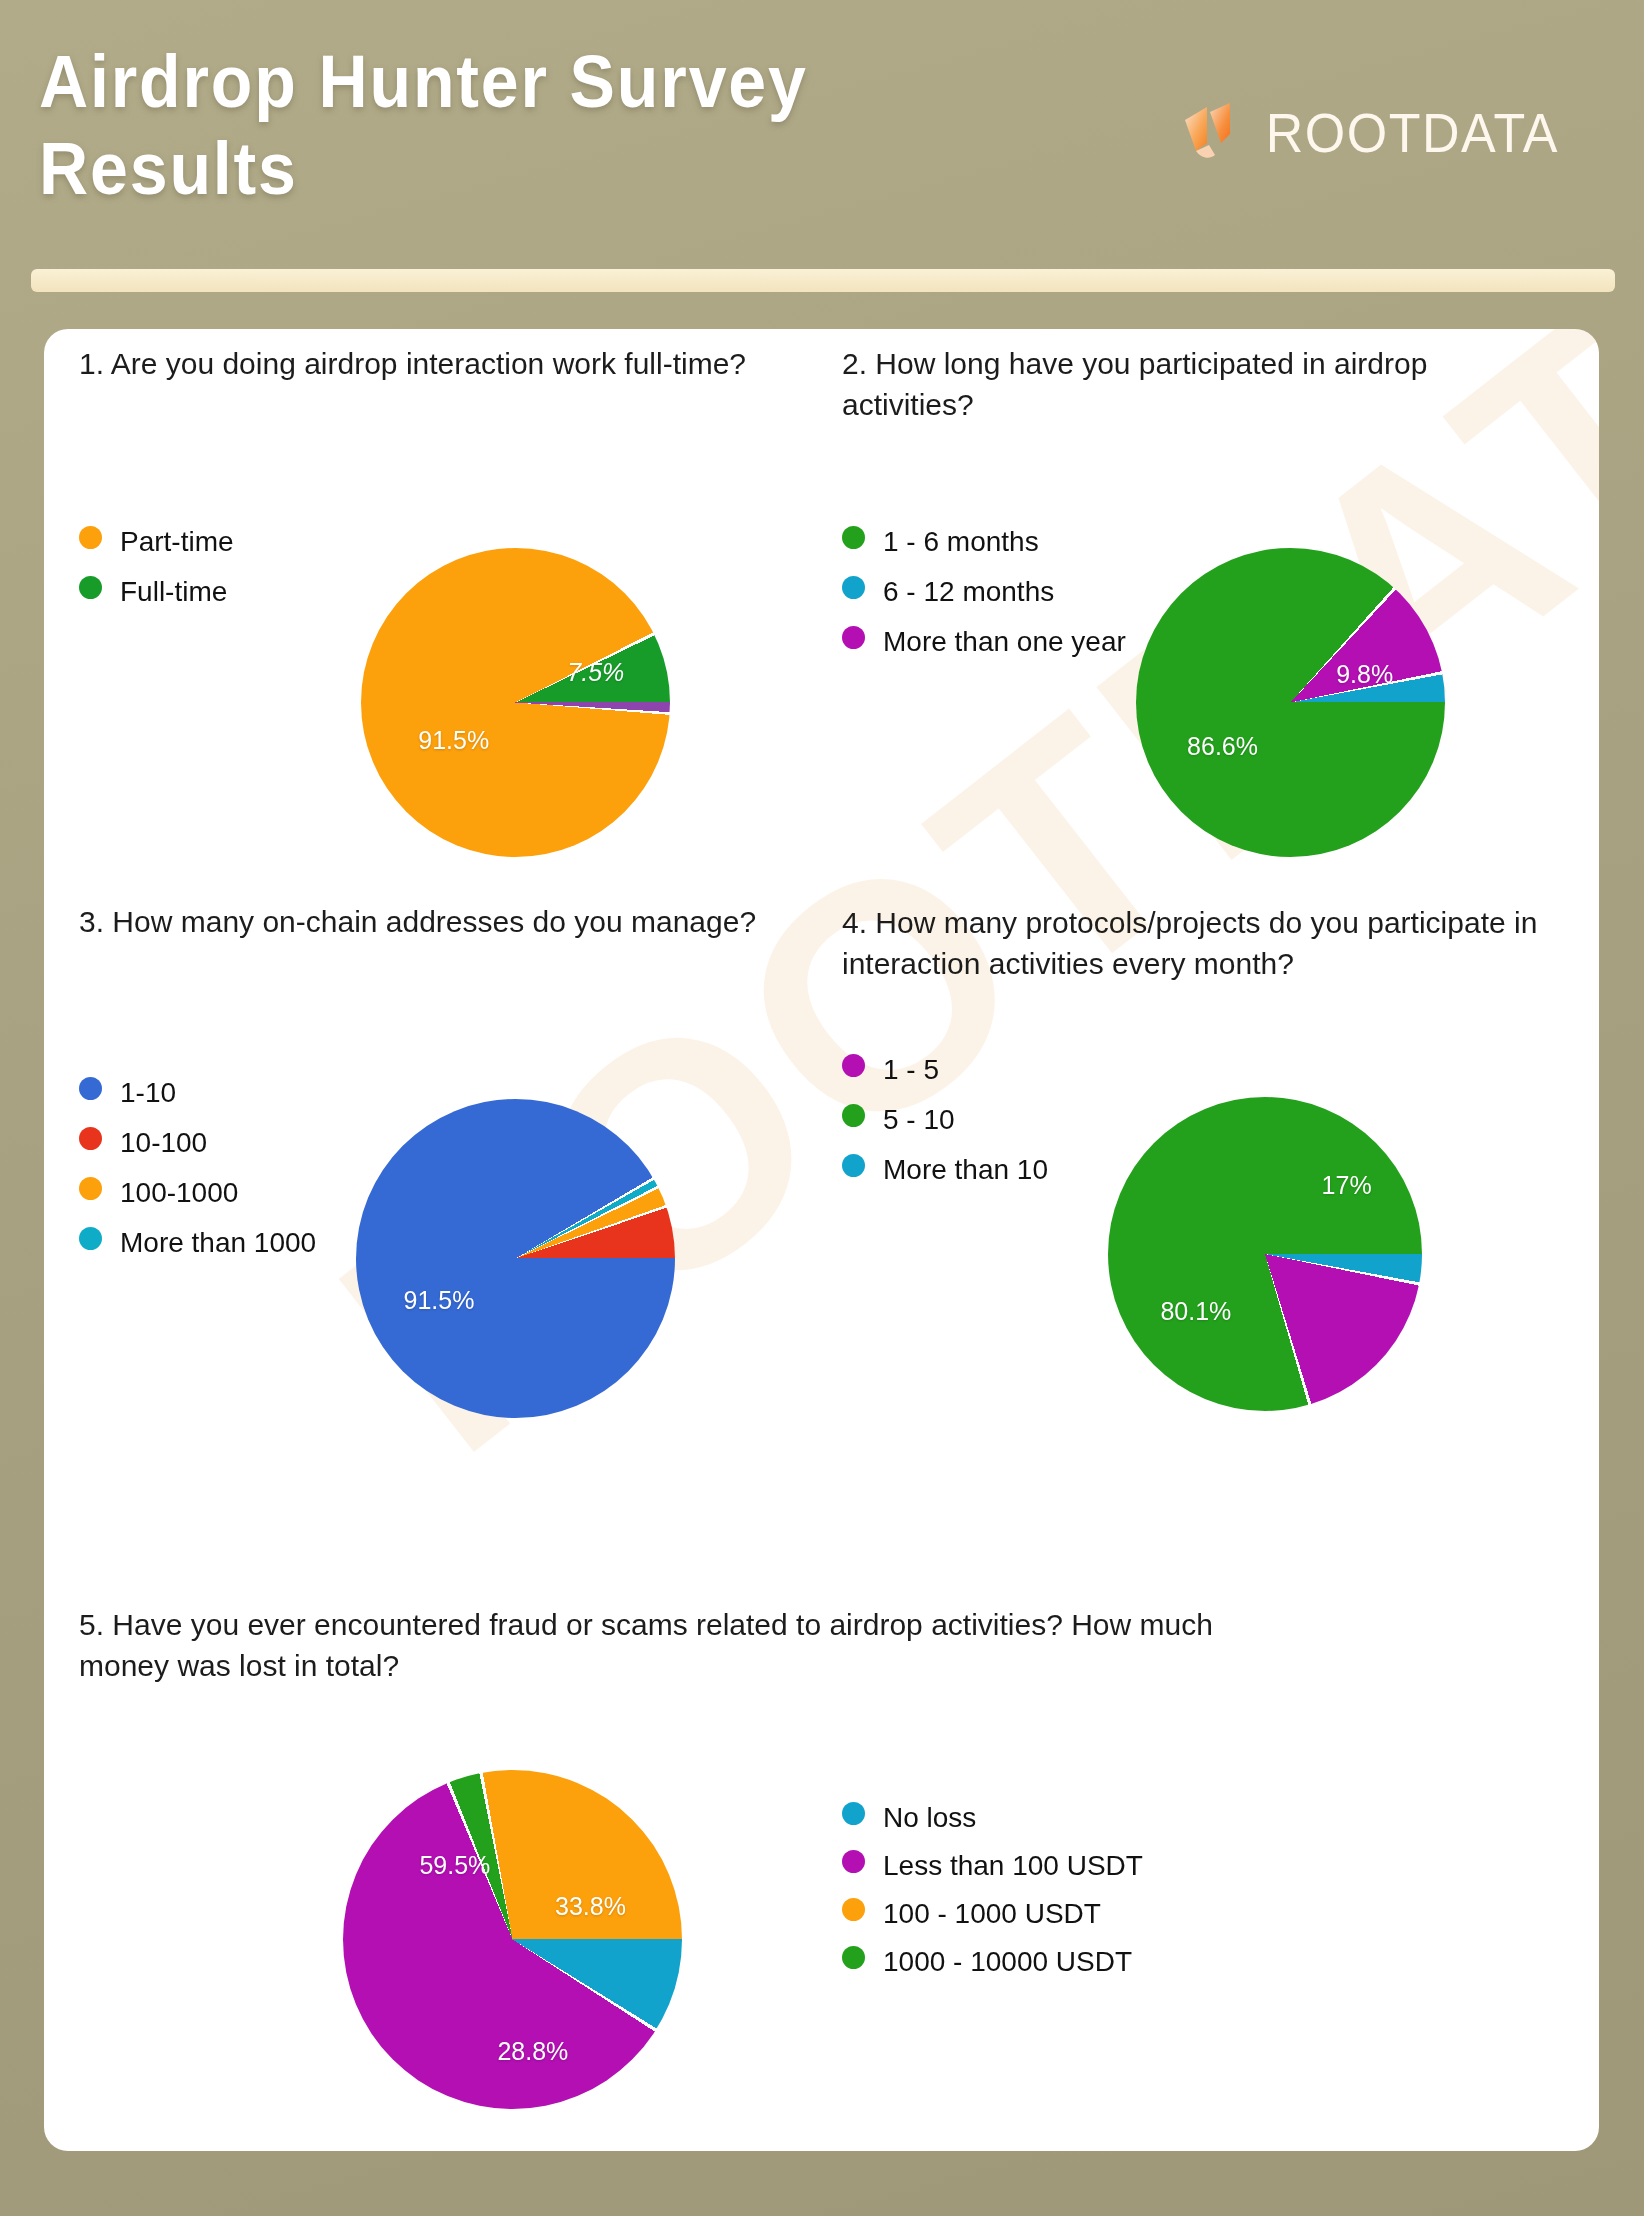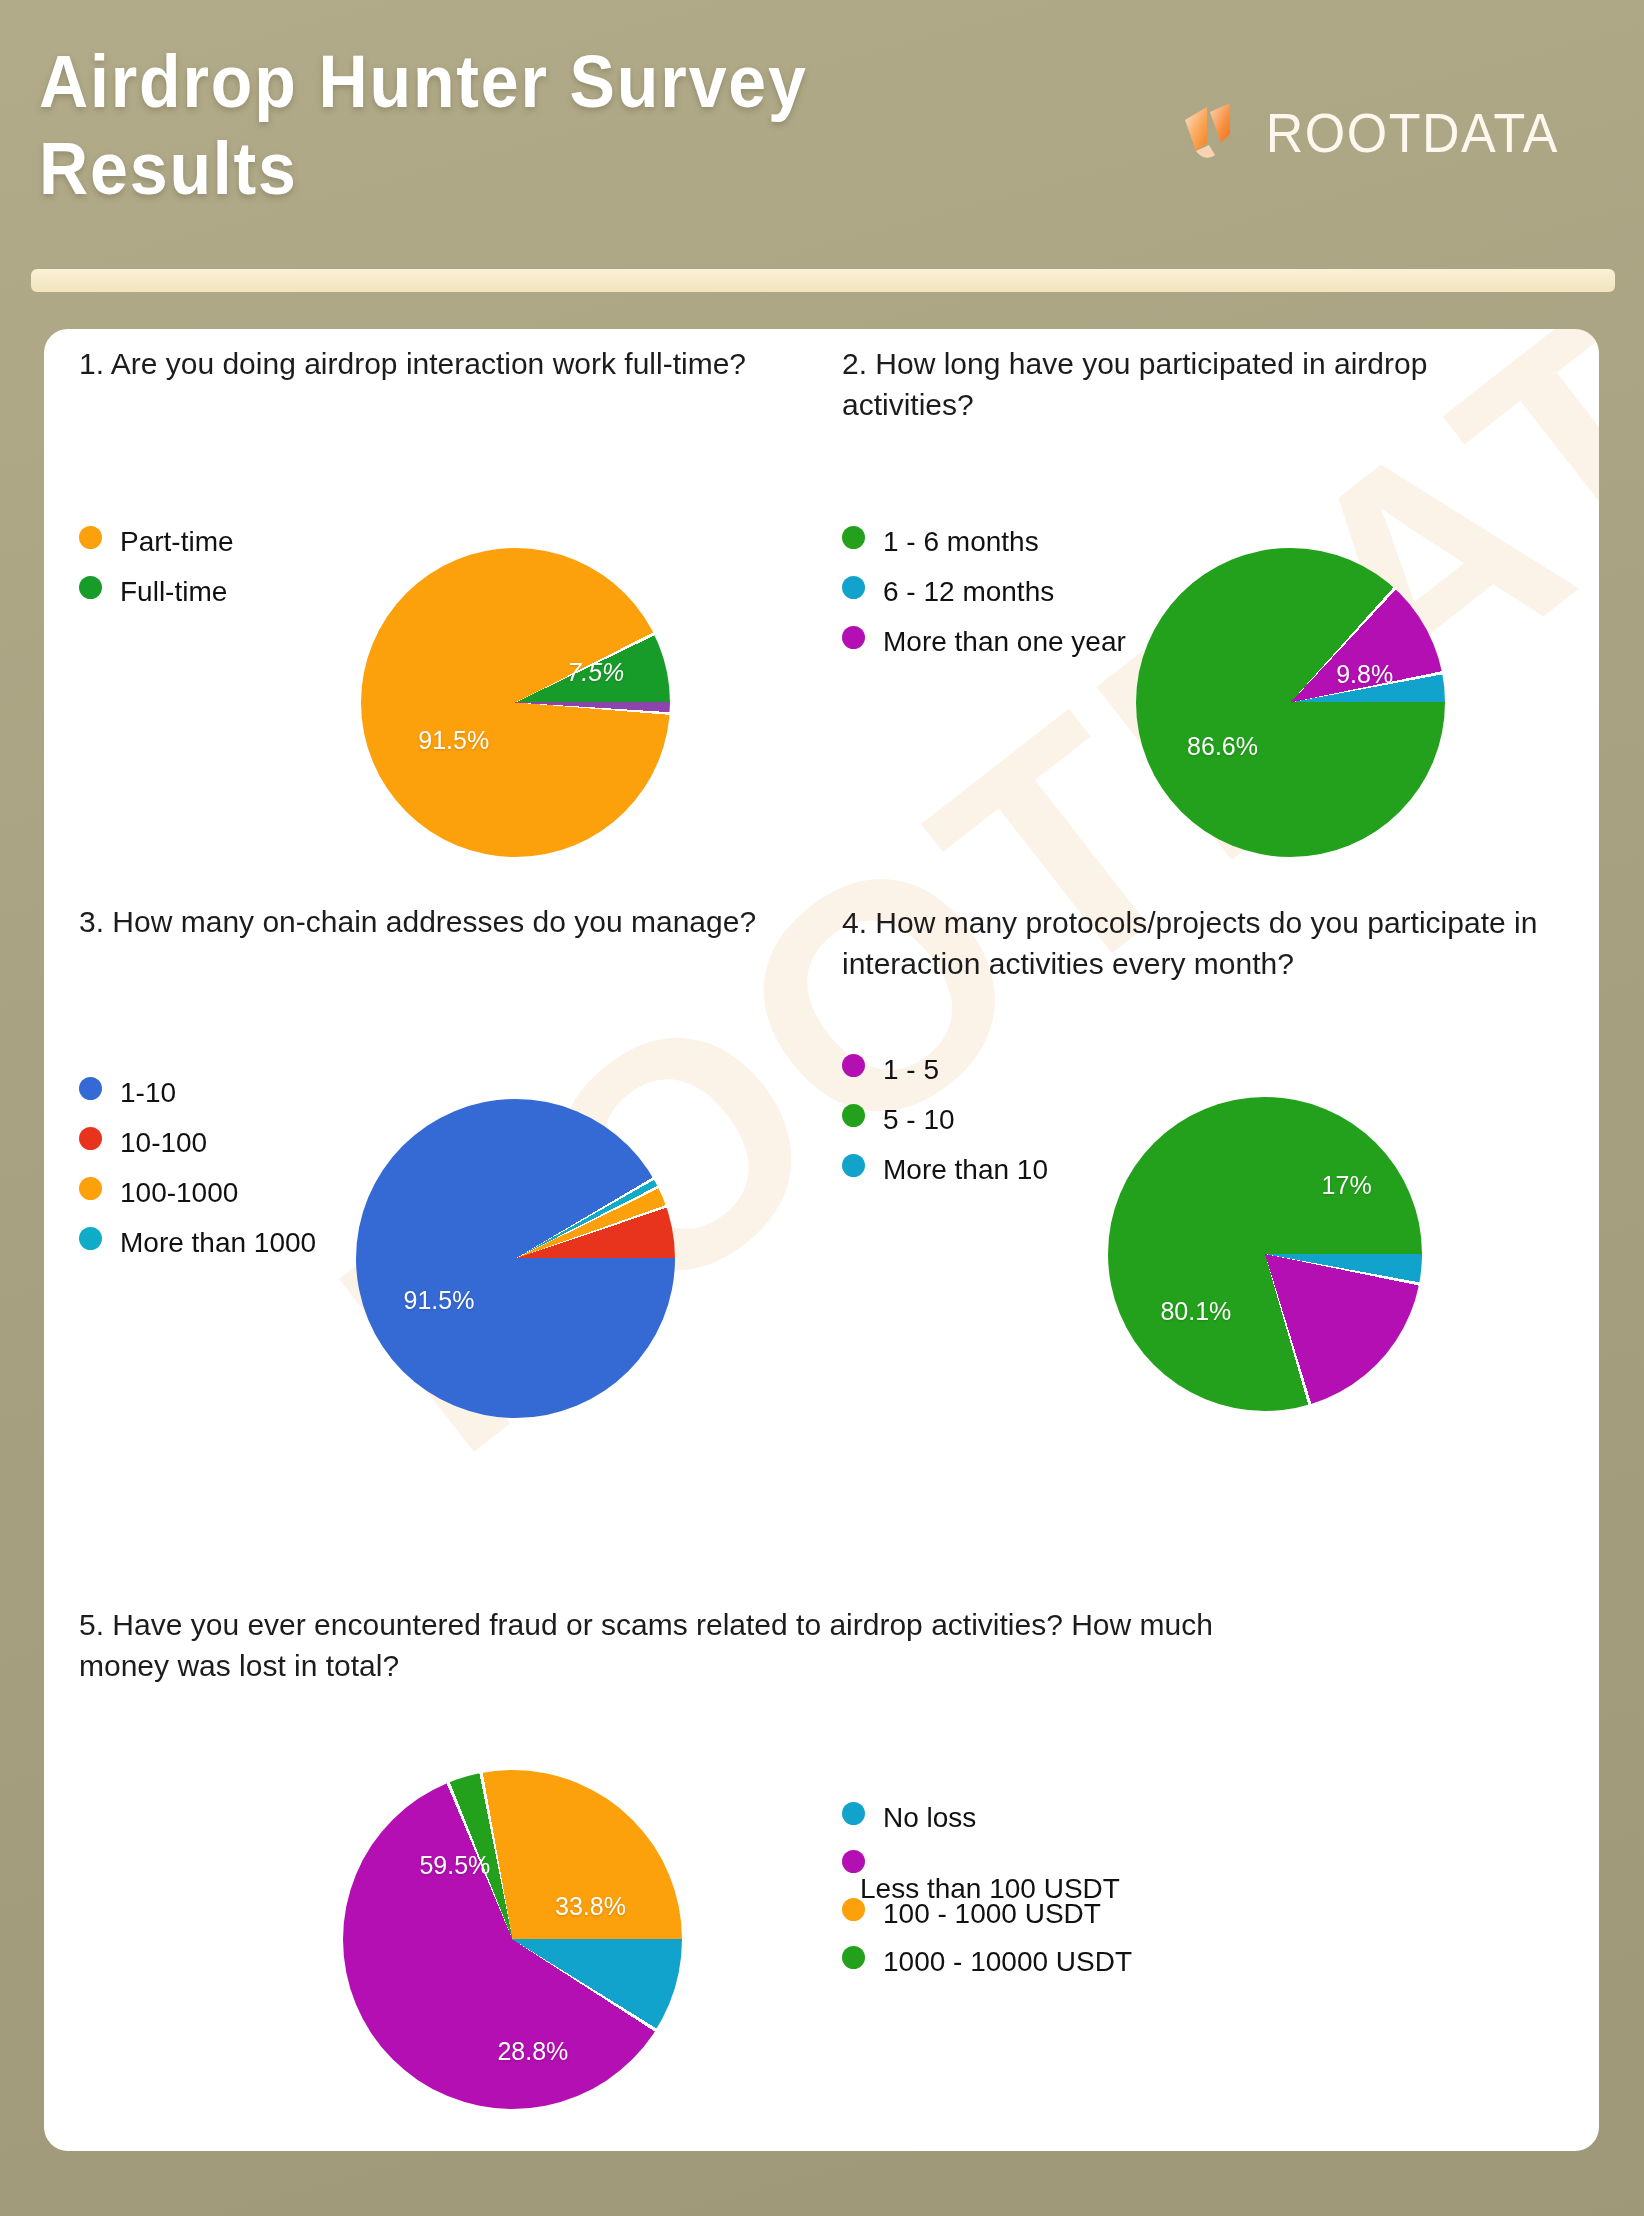--- a/index.html
+++ b/index.html
@@ -236,21 +236,21 @@
             #FCA00C 259.9deg 360deg);">
       <div class="slice-label" style="left:73%; top:40%;">33.8%</div>
       <div class="slice-label" style="left:33%; top:28%;">59.5%</div>
       <div class="slice-label" style="left:56%; top:83%;">28.8%</div>
     </div>
     <div class="legend" style="left:798px; top:1473px;">
       <div class="legend-row" style="height:48px;">
         <span class="dot" style="background:#12A3CC"></span>
         <span class="legend-label">No loss</span>
       </div>
-      <div class="legend-row" style="height:48px;flex-direction:column;">
+      <div class="legend-row" style="height:48px;">
         <span class="dot" style="background:#B30FB3"></span>
         <span class="legend-label">Less than 100 USDT</span>
       </div>
       <div class="legend-row" style="height:48px;">
         <span class="dot" style="background:#FCA00C"></span>
         <span class="legend-label">100 - 1000 USDT</span>
       </div>
       <div class="legend-row" style="height:48px;">
         <span class="dot" style="background:#23A11C"></span>
         <span class="legend-label">1000 - 10000 USDT</span>

